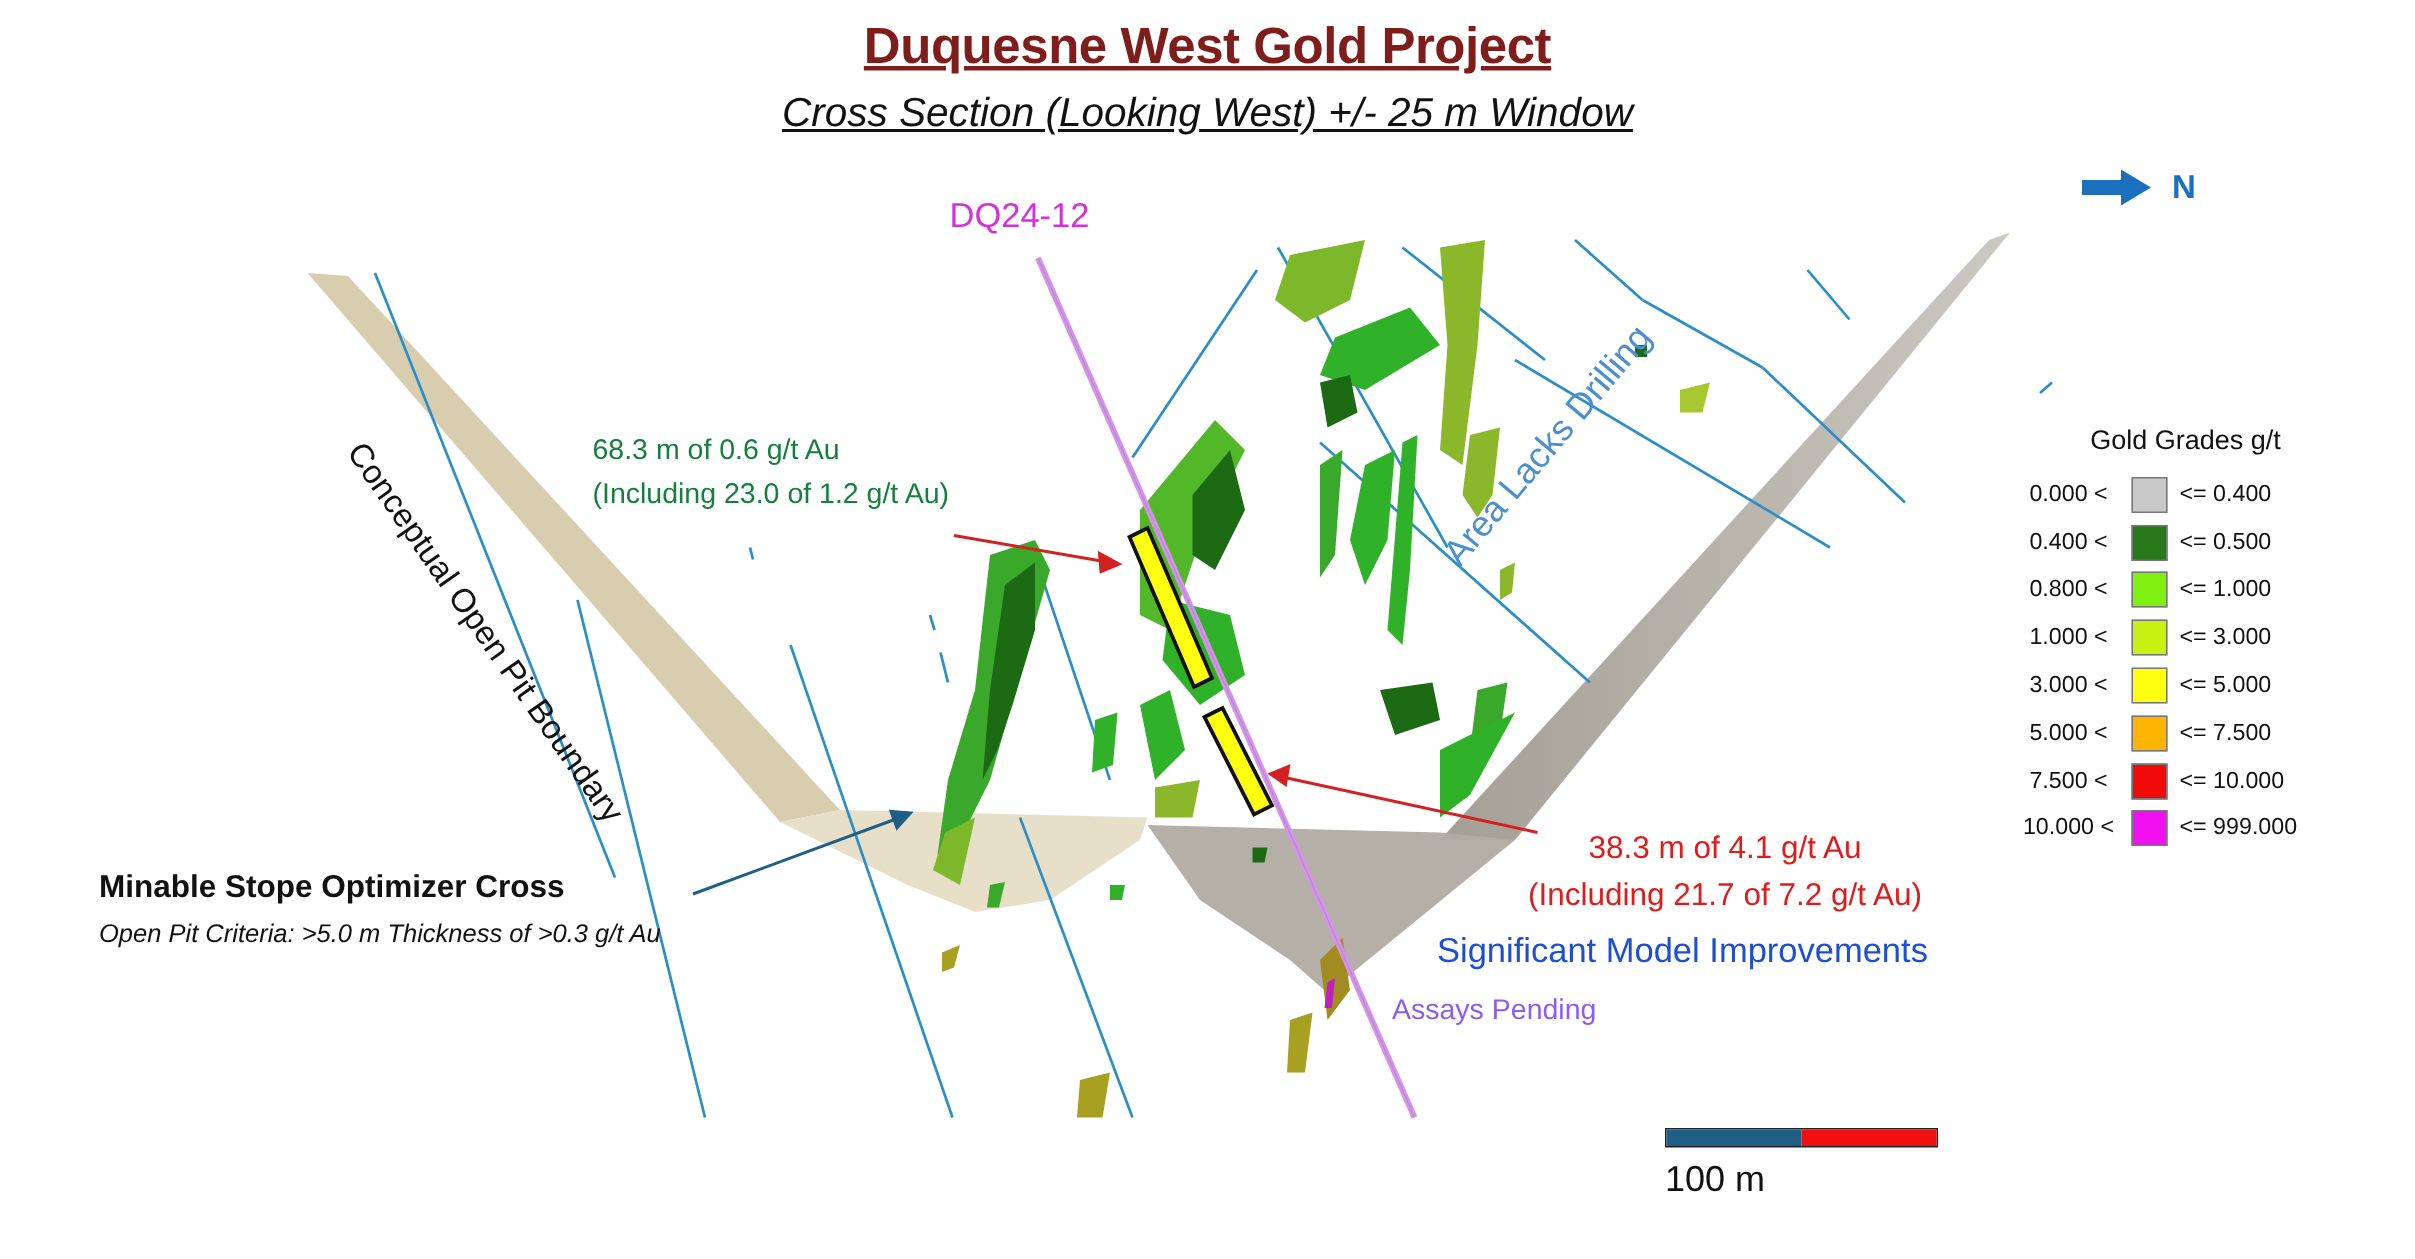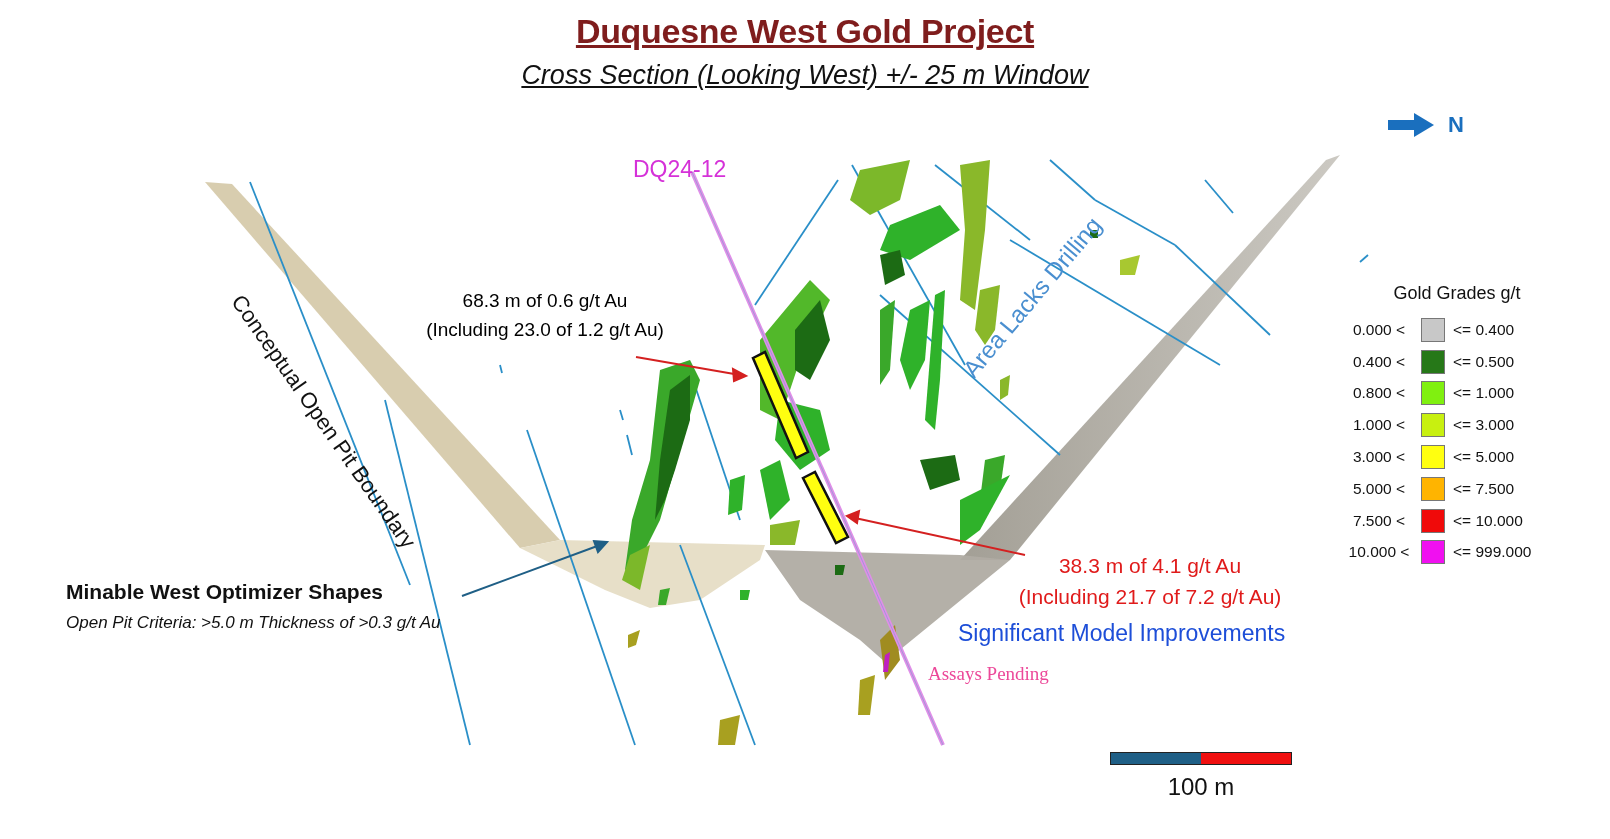--- a/index.html
+++ b/index.html
@@ -1,39 +1,39 @@
 <!DOCTYPE html>
 <html><head>
 <meta charset="utf-8">
 <style>
   html,body{margin:0;padding:0;background:#ffffff;}
   body{width:1610px;height:839px;position:relative;overflow:hidden;font-family:"Liberation Sans",sans-serif;}
   .abs{position:absolute;}
   #title{left:0;width:1610px;top:12px;text-align:center;font-size:34px;font-weight:bold;text-decoration:underline;color:#7f1d1d;font-family:"Liberation Sans",sans-serif;letter-spacing:-0.3px;}
   #subtitle{left:0;width:1610px;top:60px;text-align:center;font-size:27px;font-style:italic;text-decoration:underline;color:#111;font-family:"Liberation Sans",sans-serif;}
   svg#scene{position:absolute;left:0;top:0;}
-  .lbl-red{color:#000000;font-size:19px;text-align:center;line-height:29px;}
+  .lbl-red{color:#15803d;font-size:19px;line-height:29px;}
   .lbl-red-bold{color:#e01b1b;font-size:21px;font-weight:normal;text-align:center;line-height:31px;}
   .lbl-magenta{color:#1d4ed8;font-size:23px;}
   .lbl-hole{color:#d531d8;font-size:23px;}
   .lbl-blue{color:#4a8fd0;font-size:24px;}
-  .lbl-black{color:#ec4899;font-size:19px;font-family:Liberation Serif, serif;}
+  .lbl-black{color:#8b5cf6;font-size:19px;}
   #legend{left:1343px;top:283px;width:220px;}
   #legend-title{font-size:18px;color:#111;text-align:center;margin-bottom:10px;padding-left:8px;}
   .leg-row{display:flex;align-items:center;height:31.8px;font-size:15.5px;color:#111;}
   .leg-lo{width:72px;text-align:center;padding-right:6px;}
   .leg-sw{width:24px;height:24px;border:1px solid #777;box-sizing:border-box;}
   .leg-hi{padding-left:8px;}
   #north{left:1388px;top:112px;display:flex;align-items:center;}
   #north-letter{color:#1a6fbe;font-size:22px;font-weight:bold;margin-left:14px;}
   #scale{left:1110px;top:752px;width:182px;}
   #scale-bar{display:flex;height:11px;border:1.5px solid #222;}
   #scale-bar .a{flex:1;background:#1f5f86;}
   #scale-bar .b{flex:1;background:#f01010;}
-  #scale-label{text-align:center;font-size:24px;color:#111;margin-top:8px;}
+  #scale-label{font-size:24px;color:#111;margin-top:8px;}
 </style>
 </head>
 <body>
 
 <div id="title" class="abs">Duquesne West Gold Project</div>
 <div id="subtitle" class="abs">Cross Section (Looking West) +/- 25 m Window</div>
 
 <svg id="scene" width="1610" height="839" viewBox="0 0 1610 839">
   <defs>
     <linearGradient id="gTan" x1="0" x2="1">
@@ -123,40 +123,40 @@
     <line x1="1025" y1="555" x2="855" y2="518"></line>
     <polygon points="847,516 859,511 857,523"></polygon>
   </g>
 
   <g stroke="#1f5f86" stroke-width="2" fill="#1f5f86">
     <line x1="462" y1="596" x2="600" y2="545"></line>
     <polygon points="607,542 594,541 598,552"></polygon>
   </g>
 </svg>
 
-<div class="abs lbl-hole" style="left:633px;top:130px;margin-top:26px;">DQ24-12</div>
+<div class="abs lbl-hole" style="left:633px;top:130px;">DQ24-12</div>
 
 <div class="abs lbl-red" style="left:395px;top:286px;width:300px;">
   <div>68.3 m of 0.6 g/t Au</div>
   <div>(Including 23.0 of 1.2 g/t Au)</div>
 </div>
 
 <div class="abs lbl-red-bold" style="left:975px;top:550px;width:350px;">
   <div>38.3 m of 4.1 g/t Au</div>
   <div>(Including 21.7 of 7.2 g/t Au)</div>
 </div>
 
 <div class="abs lbl-magenta" style="left:958px;top:620px;">Significant Model Improvements</div>
 <div class="abs lbl-black" style="left:928px;top:663px;">Assays Pending</div>
 
 <div class="abs lbl-blue" style="left:968px;top:360px;transform:rotate(-50deg);transform-origin:left center;white-space:nowrap;">Area Lacks Drilling</div>
 
 <div class="abs" style="left:247px;top:290px;font-size:22px;color:#111;transform:rotate(55deg);transform-origin:left top;white-space:nowrap;">Conceptual Open Pit Boundary</div>
 
-<div class="abs" style="left:66px;top:580px;font-size:21px;font-weight:bold;color:#111;">Minable West Optimizer Shapes</div>
+<div class="abs" style="left:66px;top:580px;font-size:21px;font-weight:bold;color:#111;">Minable Stope Optimizer Cross</div>
 <div class="abs" style="left:66px;top:613px;font-size:17px;font-style:italic;color:#111;">Open Pit Criteria: &gt;5.0 m Thickness of &gt;0.3 g/t Au</div>
 
 <div id="north" class="abs">
   <svg width="46" height="24" viewBox="0 0 46 24">
     <rect x="0" y="7" width="28" height="10" fill="#1a6fbe"></rect>
     <polygon points="26,0 46,12 26,24" fill="#1a6fbe"></polygon>
   </svg>
   <span id="north-letter">N</span>
 </div>
 

